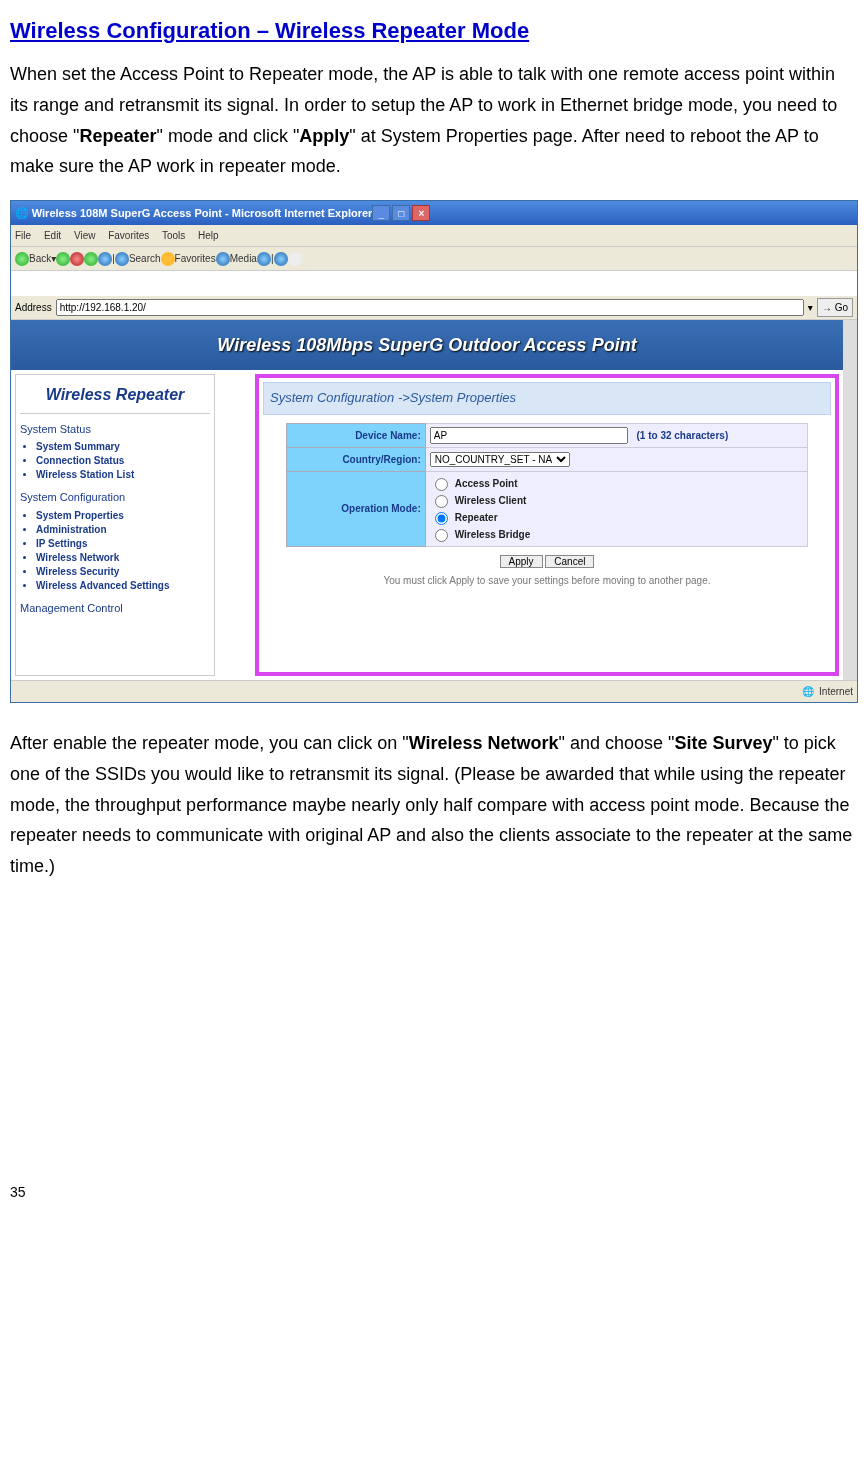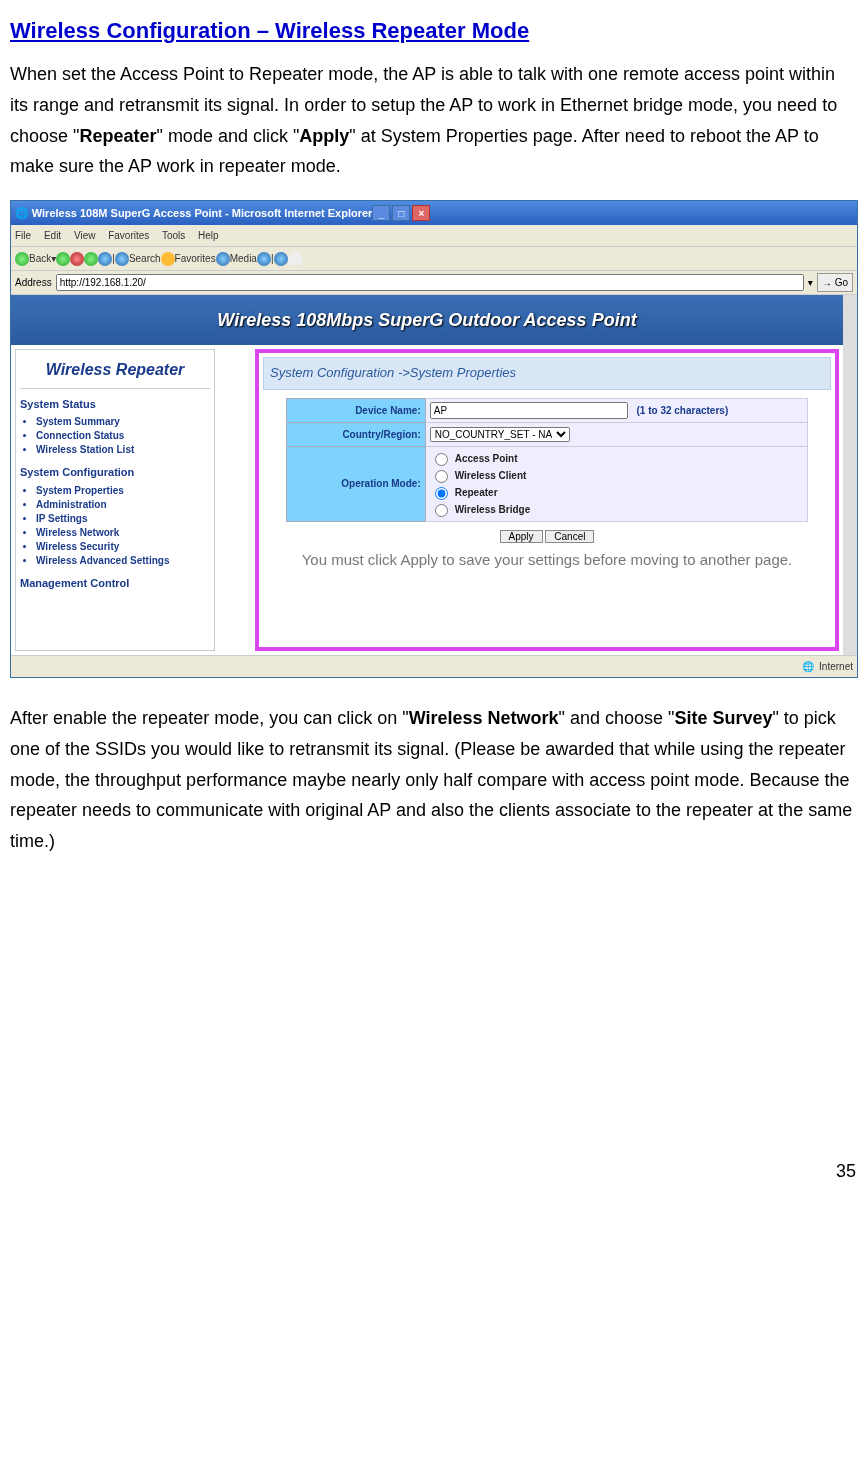--- a/index.html
+++ b/index.html
@@ -14,21 +14,21 @@
   }
   h1 {
     font-size: 22px;
     font-weight: bold;
     color: #0000cc;
     text-decoration: underline;
     margin: 4px 0 10px 0;
   }
   p { margin: 4px 0 18px 0; }
   b { font-weight: bold; }
-  .page-num { text-align: right; font-size: 18px; margin-top: 300px; }
+  .page-num { text-align: left; font-size: 14px; margin-top: 300px; }
 
   
   .shot {
     width: 846px;
     border: 1px solid #3a6ea5;
     background: #fff;
     font-family: Tahoma, Arial, sans-serif;
     font-size: 10px;
     margin: 10px 0 25px 0;
     position: relative;
@@ -46,59 +46,59 @@
   .wb span { width:16px; height:14px; background:#d66; border:1px solid #a33; display:inline-block; display:flex; align-items:center; justify-content:center; font-size:10px; }
   .wb .min, .wb .max { background:#5a8be0; border-color:#3a6ea5; }
   .menubar { background:#ece9d8; padding:2px 4px; color:#333; font-size:10px; border-bottom:1px solid #ccc; }
   .menubar span { margin-right:10px; }
   .toolbar { background:#ece9d8; padding:3px 4px; display:flex; align-items:center; border-bottom:1px solid #ccc; font-size:10px; color:#333;}
   .toolbar .ico { width:14px; height:14px; border-radius:50%; display:inline-block; }
   .green { background: radial-gradient(#8e8,#2a2); }
   .red { background: radial-gradient(#f88,#a22); }
   .blue { background: radial-gradient(#8cf,#26a); }
   .yellow { background: #fb3; border-radius:2px; }
-  .addr { background:#ece9d8; padding:2px 4px; display:flex; align-items:center; gap:4px; border-bottom:1px solid #ccc; font-size:10px;}
+  .addr { background:#ece9d8; padding:2px 4px; display:flex; align-items:center; gap:4px; border-bottom:1px solid #ccc; font-size:10px;margin-top:25px;}
   .addr input { flex:1; font-size:10px; padding:1px 2px; }
   .gobtn { background:#eee; border:1px solid #999; padding:0 4px; font-size:10px;}
   .banner {
     background: linear-gradient(#3a6fb5,#2a5a9e);
     color:#fff; font-weight:bold; font-style:italic;
     padding:10px; font-size:18px; text-align:center;
     text-shadow:1px 1px 2px #000;
     height:30px;
     display:flex; align-items:center; justify-content:center;
   }
   .body2 { display:flex; min-height:310px;gap:32px; }
   .sidebar {
     width:190px; border:1px solid #ccc; margin:4px; padding:4px;
     background:#fff;
   }
   .side-title { text-align:center; color:#1a3a8a; font-weight:bold; font-size:16px; font-style:italic; border-bottom:1px solid #ccc; padding:2px 0 4px 0; margin-bottom:4px;}
-  .side-head { color:#1a3a8a; font-weight:bold; font-size:11px; margin-top:6px; }
+  .side-head { color:#1a3a8a; font-weight:normal; font-size:11px; margin-top:6px; }
   .sidebar ul { margin:2px 0 4px 0; padding-left:16px; }
   .sidebar li { color:#1a3a8a; font-size:10px; line-height:1.4; font-weight:bold;}
   .main {
     flex:1; margin:4px; border:4px solid #d946ef; padding:4px;
   }
   .crumb {
     background:#d9e6f5; color:#2a5a9e; font-style:italic; font-size:13px;
     padding:4px 6px; margin-bottom:8px; border:1px solid #c0d0e8;
   }
   .form { display:flex; flex-direction:column; align-items:center; }
   table.cfg { border-collapse:collapse; width:92%; font-size:10px; }
   table.cfg td { padding:3px 4px; }
   table.cfg .lbl { background:#7dd3fc; color:#1a3a8a; font-weight:bold; text-align:right; width:130px; border:1px solid #aab;}
   table.cfg .val { background:#eef; border:1px solid #ccd; color:#333;}
   .val input[type=text], .val select { font-size:10px; }
   .val input[type=text] { width:190px; }
   .hint { color:#1a3a8a; font-weight:bold; font-size:10px; margin-left:6px;}
   .radio-row { display:flex; align-items:center; gap:4px; color:#222; font-weight:bold;}
   .btnrow { text-align:center; margin-top:6px; }
   .btnrow button { font-size:10px; padding:0 8px; background:#eee; border:1px solid #888;}
-  .note { text-align:left; color:#777; font-size:15px; margin-top:2px;}
+  .note { text-align:left; color:#777; font-size:10px; margin-top:2px;}
   .status { background:#ece9d8; border-top:1px solid #ccc; padding:2px 4px; display:flex; justify-content:flex-end; font-size:10px; color:#333; gap:4px; align-items:center;}
   .scrolltrack { background:#ddd; width:14px;}
   .shot-row { display:flex; }
   .shot-row .shot-body { flex:1; }
 </style>
 </head>
 <body>
 
 <h1>Wireless Configuration – Wireless Repeater Mode</h1>
 

